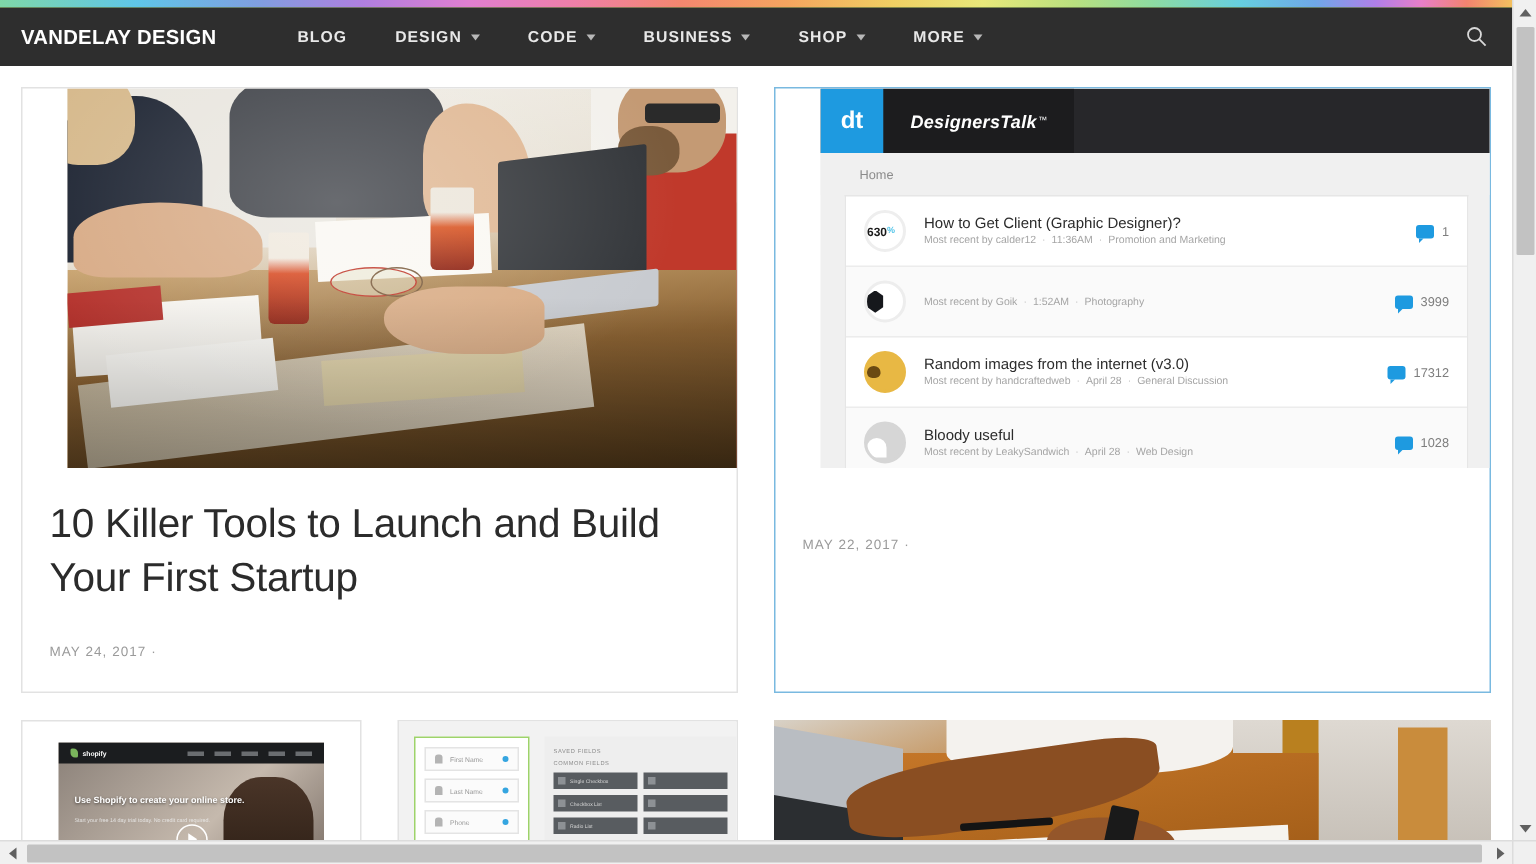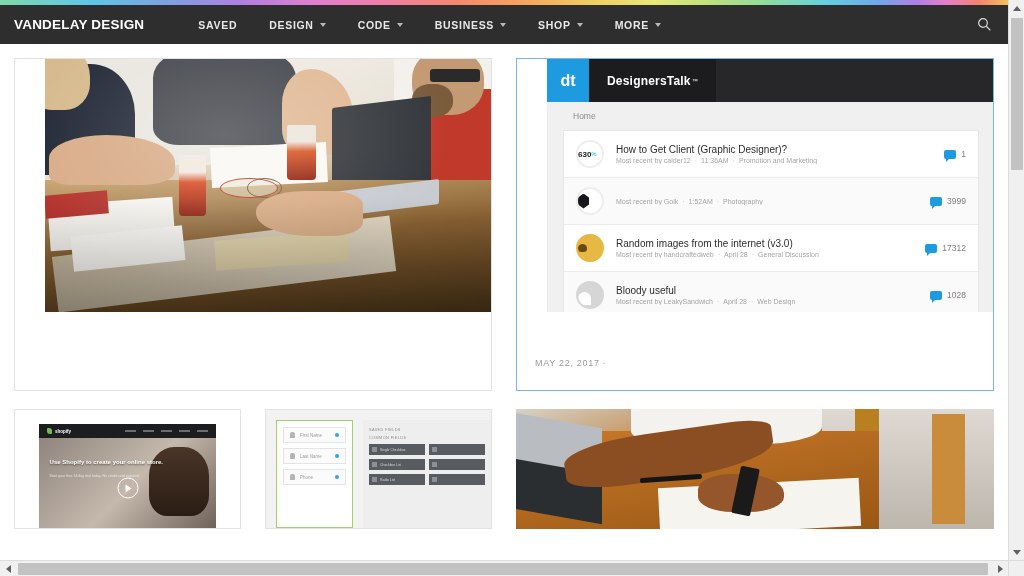--- a/index.html
+++ b/index.html
@@ -177,21 +177,21 @@
   
   .forum { width:100%; height:100%; background:#f0f0f0; position:relative; overflow:hidden; }
   .forum-topbar { height:43px; background:#27272a; display:flex; align-items:center; }
   .forum-logo {
     width:42px; height:43px; background:#1e9ae0;
     color:#ffffff; font-weight:bold; font-size:16px;
     display:flex; align-items:center; justify-content:center;
   }
   .forum-brandbox {
     height:43px; background:#1c1c1e; padding:0 18px;
-    display:flex; align-items:center;
+    display:flex; align-items:center;font-style:italic;
   }
   .forum-brand { color:#ffffff; font-size:12px; font-weight:bold; letter-spacing:0.2px; }
   .forum-tm { color:#ffffff; font-size:6px; vertical-align:super; margin-left:1px; }
   .forum-breadcrumb {
     height:28px; padding-left:26px; display:flex; align-items:center;
     font-size:8.5px; color:#8b8b8b; background:#f0f0f0;
   }
   .forum-list {
     margin:0 16px; background:#ffffff;
     border:1px solid #e6e6e6; border-bottom:none;
@@ -391,21 +391,21 @@
 <div id="viewport">
 
   <div id="page">
 
     <div class="gradient-bar"></div>
 
     <nav class="navbar">
       <div class="brand">VANDELAY DESIGN</div>
       <ul class="nav-list">
         <li class="nav-item">
-          <span>SAVED</span>
+          <span>BLOG</span>
         </li>
         <li class="nav-item">
           <span>DESIGN</span>
           <span class="caret"></span>
         </li>
         <li class="nav-item">
           <span>CODE</span>
           <span class="caret"></span>
         </li>
         <li class="nav-item">
@@ -457,20 +457,24 @@
               <div class="ph ph-book-red"></div>
               <div class="ph ph-book-tan"></div>
               <div class="ph ph-glass1"></div>
               <div class="ph ph-glass2"></div>
               <div class="ph ph-specs"></div>
               <div class="ph ph-specs2"></div>
               <div class="ph ph-hand"></div>
               <div class="ph ph-shadow"></div>
             </div>
           </div>
+          <div class="card-body">
+            <h2 class="card-title">10 Killer Tools to Launch and Build Your First Startup</h2>
+            <div class="card-date">MAY 24, 2017 ·</div>
+          </div>
         </article>
 
         <article class="card active">
           <div class="card-thumb">
             <div class="forum">
 
               <div class="forum-topbar">
                 <div class="forum-logo">dt</div>
                 <div class="forum-brandbox">
                   <span class="forum-brand">DesignersTalk</span>

